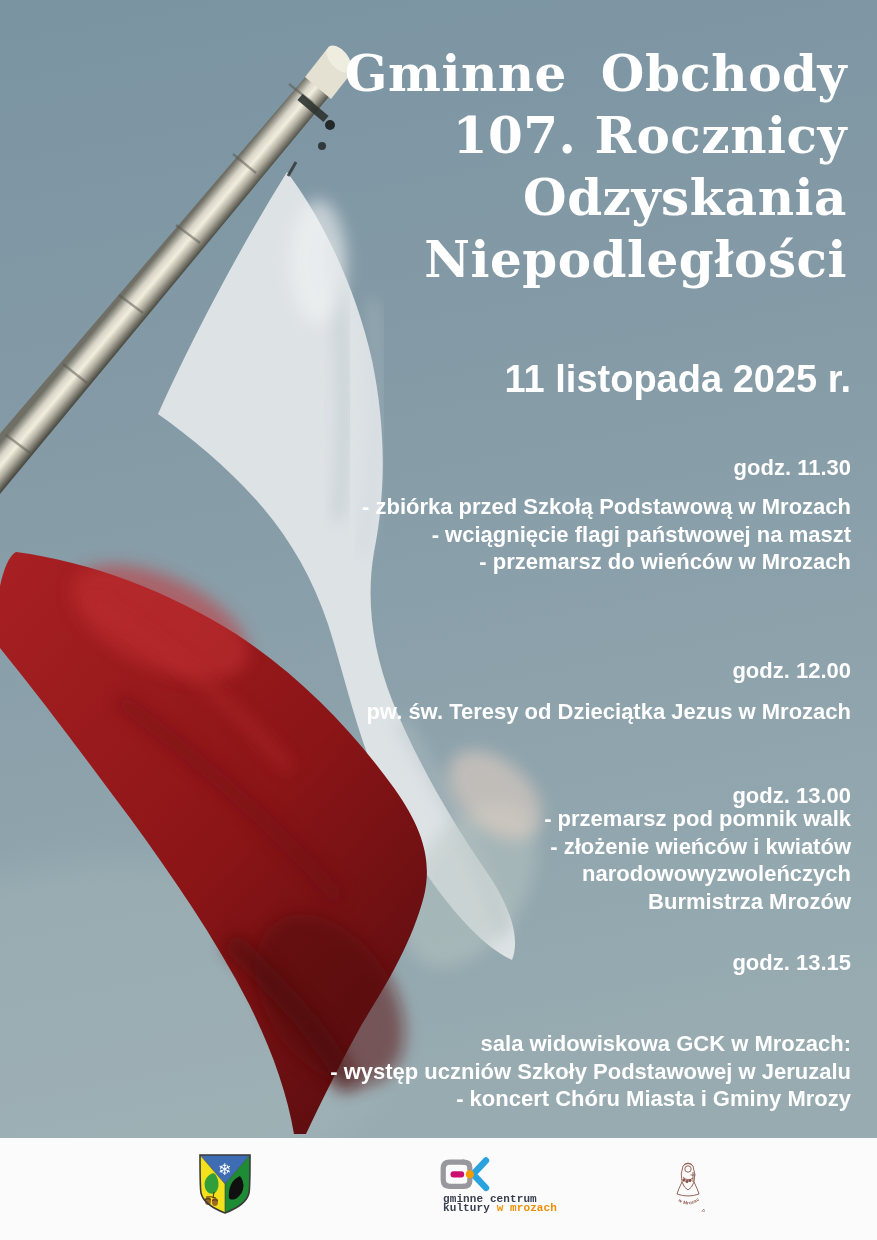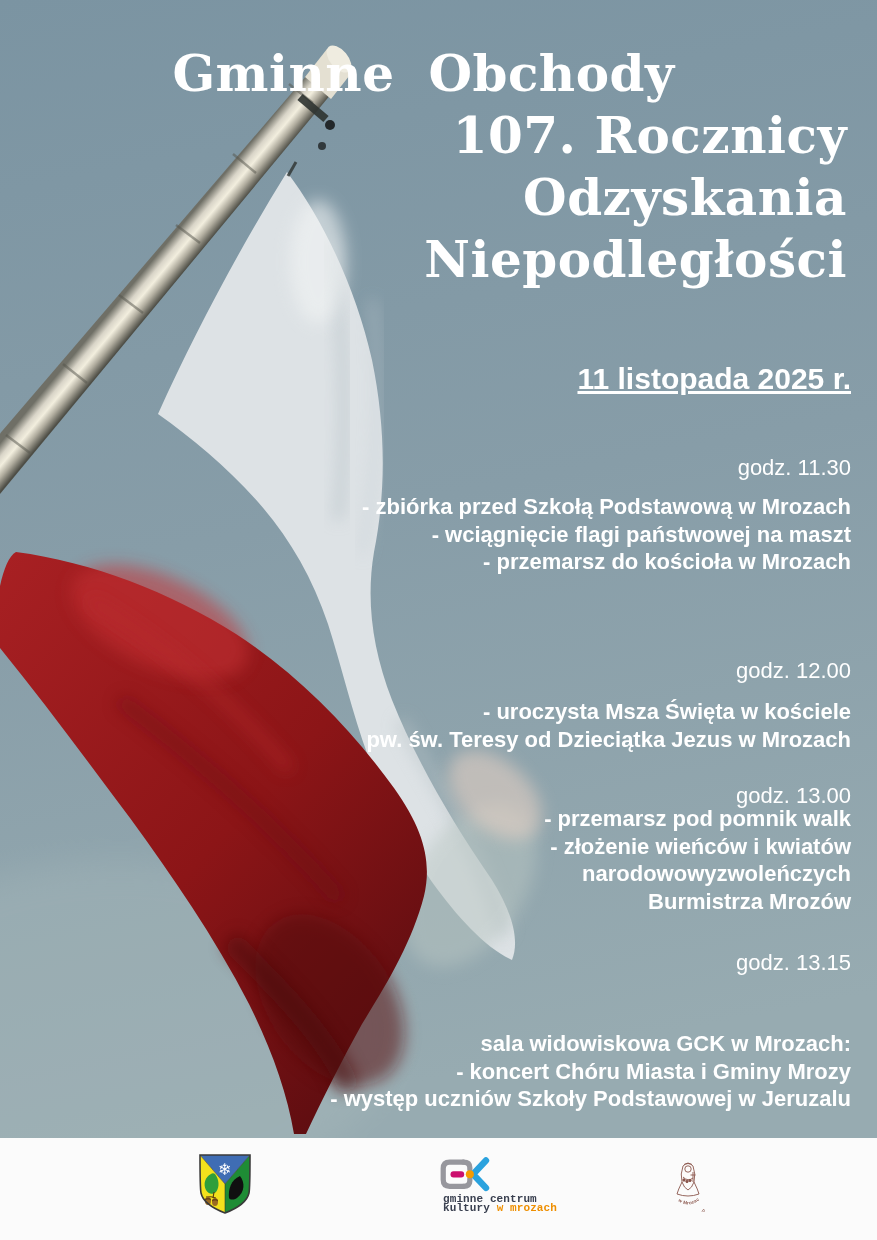--- a/index.html
+++ b/index.html
@@ -3,23 +3,23 @@
 <meta charset="utf-8">
 <style>
   html,body{margin:0;padding:0;background:#ffffff;}
   .poster{position:relative;width:877px;height:1240px;overflow:hidden;background:#ffffff;
           font-family:"Liberation Sans",sans-serif;}
   .photo{position:absolute;left:0;top:0;width:877px;height:1138px;}
   .photo svg{display:block;width:877px;height:1138px;}
   .txt{position:absolute;left:0;right:26px;text-align:right;color:#ffffff;}
   .title-block{top:43px;right:30px;font-family:"DejaVu Serif",serif;font-weight:700;
                font-size:50px;line-height:62px;letter-spacing:.5px;white-space:nowrap;}
-  .title-line1{word-spacing:16px;text-align:center;}
-  .date-line{top:357px;font-weight:700;font-size:30px;line-height:44px;white-space:nowrap;text-decoration:underline;}
-  .sched-h{font-weight:400;font-size:22px;line-height:26px;white-space:nowrap;}
+  .title-line1{word-spacing:16px;}
+  .date-line{top:357px;font-weight:700;font-size:38px;line-height:44px;white-space:nowrap;}
+  .sched-h{font-weight:700;font-size:22px;line-height:26px;white-space:nowrap;}
   .sched-b{font-weight:700;font-size:22px;line-height:27.5px;white-space:nowrap;}
   .footer{position:absolute;left:0;top:1138px;width:877px;height:102px;background:#fbfbfb;}
   .logo{position:absolute;}
   .gck-text{position:absolute;left:443px;top:57px;font-size:11px;font-weight:700;
             line-height:9px;color:#3a4050;letter-spacing:.1px;font-family:Liberation Mono, monospace;}
   .gck-orange{color:#ee8f00;}
 </style>
 </head>
 <body>
 
@@ -106,42 +106,41 @@
       <div>Odzyskania</div>
       <div>Niepodległości</div>
     </div>
 
     <div class="txt date-line" style="top:357px">11 listopada 2025 r.</div>
 
     <div class="txt sched-h" style="top:455px">godz. 11.30</div>
     <div class="txt sched-b" style="top:493px">
       <div>- zbiórka przed Szkołą Podstawową w Mrozach</div>
       <div>- wciągnięcie flagi państwowej na maszt</div>
-      <div>- przemarsz do kościoła w Mrozach</div>
+      <div>- przemarsz do wieńców w Mrozach</div>
     </div>
 
     <div class="txt sched-h" style="top:658px">godz. 12.00</div>
     <div class="txt sched-b" style="top:698px">
-      <div>- uroczysta Msza Święta w kościele</div>
       <div>pw. św. Teresy od Dzieciątka Jezus w Mrozach</div>
     </div>
 
     <div class="txt sched-h" style="top:783px">godz. 13.00</div>
     <div class="txt sched-b" style="top:805px">
       <div>- przemarsz pod pomnik walk</div>
       <div>- złożenie wieńców i kwiatów</div>
       <div>narodowowyzwoleńczych</div>
       <div>Burmistrza Mrozów</div>
     </div>
 
     <div class="txt sched-h" style="top:950px">godz. 13.15</div>
     <div class="txt sched-b" style="top:1030px">
       <div>sala widowiskowa GCK w Mrozach:</div>
+      <div>- występ uczniów Szkoły Podstawowej w Jeruzalu</div>
       <div>- koncert Chóru Miasta i Gminy Mrozy</div>
-      <div>- występ uczniów Szkoły Podstawowej w Jeruzalu</div>
     </div>
   </div>
 
   <div class="footer">
 
     <svg class="logo" style="left:198px;top:15px" width="54" height="62" viewBox="0 0 54 62">
       <path d="M 2 2 L 52 2 L 27 31 Z" fill="#3f6db4"></path>
       <path d="M 2 2 L 27 31 L 27 60 C 14 55 5 49 3 40 C 2 35 2 28 2 2 Z" fill="#f3e11c"></path>
       <path d="M 52 2 L 27 31 L 27 60 C 40 55 49 49 51 40 C 52 35 52 28 52 2 Z" fill="#1e8c35"></path>
       <text x="27" y="22" text-anchor="middle" font-family="DejaVu Sans" font-size="16" fill="#ffffff">❄</text>

